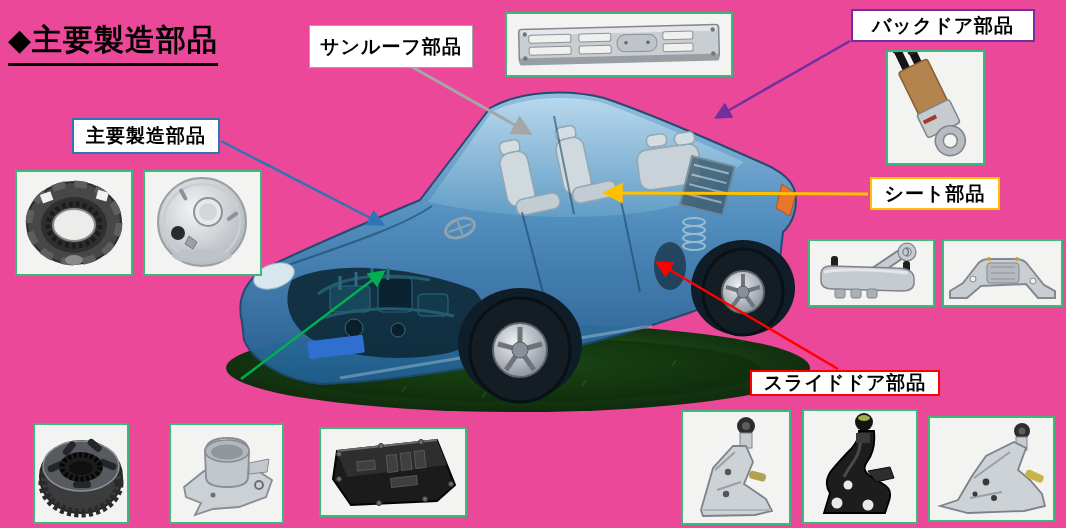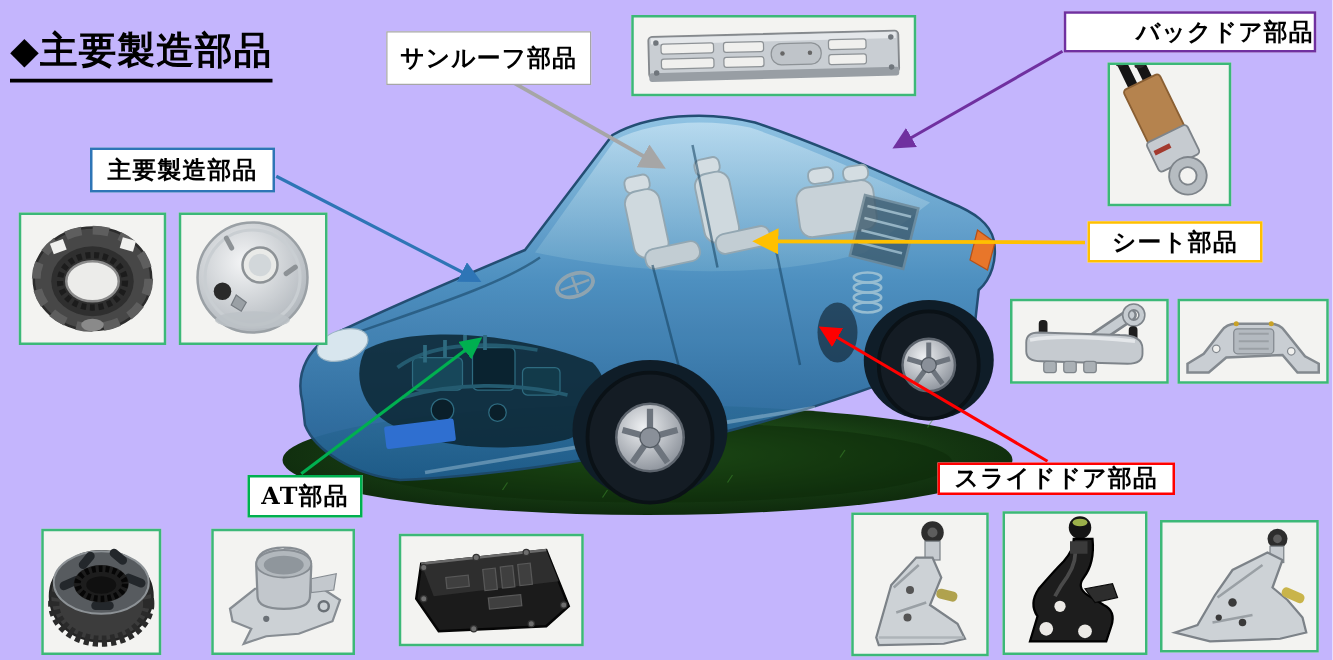--- a/index.html
+++ b/index.html
@@ -1,30 +1,30 @@
 <!DOCTYPE html>
 <html><head>
 <meta charset="utf-8">
 <style>
   html,body{margin:0;padding:0;background:#ffffff;}
-  #stage{position:relative;width:1066px;height:528px;background:#c4b5fd;overflow:hidden;
+  #stage{position:relative;width:1066px;height:528px;background:#ec4899;overflow:hidden;
          font-family:"Liberation Sans","DejaVu Sans",sans-serif;}
   .abs{position:absolute;}
   
   #title{left:8px;top:20px;font-family:"DejaVu Sans","Liberation Sans",sans-serif;
          font-weight:bold;font-size:30px;color:#000;letter-spacing:1px;
          border-bottom:3px solid #000;padding-bottom:2px;z-index:8;}
   
   .lbl{background:#fff;display:flex;align-items:center;justify-content:center;
        font-family:"DejaVu Serif","Liberation Serif",serif;font-weight:bold;
        font-size:19px;color:#000;letter-spacing:1px;z-index:8;box-sizing:border-box;}
   #lbl-sunroof  {left:309px;top:25px; width:164px;height:43px;border:1.5px solid #a6a6a6;}
-  #lbl-backdoor {left:851px;top:9px;  width:202px;height:33px;border:2px solid #7030a0;justify-content:flex-end;}
+  #lbl-backdoor {left:851px;top:9px;  width:184px;height:33px;border:2px solid #7030a0;}
   #lbl-brake    {left:72px; top:118px;width:148px;height:36px;border:2px solid #2e75b6;}
-  #lbl-seat     {left:870px;top:177px;width:140px;height:33px;border:2px solid #ffc000;}
+  #lbl-seat     {left:870px;top:177px;width:130px;height:33px;border:2px solid #ffc000;}
   #lbl-at       {left:198px;top:380px;width:92px; height:34px;border:2px solid #00b050;}
   #lbl-slidedoor{left:750px;top:370px;width:190px;height:26px;border:2px solid #ff0000;}
   
   .pbox{border:2px solid #3cb878;background:#f3f3f1;box-sizing:border-box;z-index:4;
         display:flex;align-items:center;justify-content:center;}
   .pbox svg{width:100%;height:100%;display:block;}
   #box-sunroof   {left:505px;top:12px; width:228px;height:65px;}
   #box-backdoor  {left:886px;top:50px; width:99px; height:115px;}
   #box-brake1    {left:15px; top:170px;width:118px;height:106px;}
   #box-brake2    {left:143px;top:170px;width:119px;height:106px;}
@@ -199,23 +199,20 @@
     </div>
   <div id="lbl-backdoor" class="abs lbl">
       <span>バックドア部品</span>
     </div>
   <div id="lbl-brake" class="abs lbl">
       <span>主要製造部品</span>
     </div>
   <div id="lbl-seat" class="abs lbl">
       <span>シート部品</span>
     </div>
-  <div id="lbl-at" class="abs lbl">
-      <span>AT部品</span>
-    </div>
   <div id="lbl-slidedoor" class="abs lbl">
       <span>スライドドア部品</span>
     </div>
 
   <div id="box-sunroof" class="abs pbox">
     <svg viewBox="0 0 224 61">
       <g transform="rotate(-1.5 112 30)">
         <rect x="12" y="13" width="200" height="33" rx="3" fill="#c9ced3" stroke="#85898d" stroke-width="1.5"></rect>
         <rect x="12" y="42" width="200" height="7" rx="2" fill="#989ea4"></rect>
         <rect x="14" y="14" width="196" height="5" fill="#e4e7ea"></rect>

